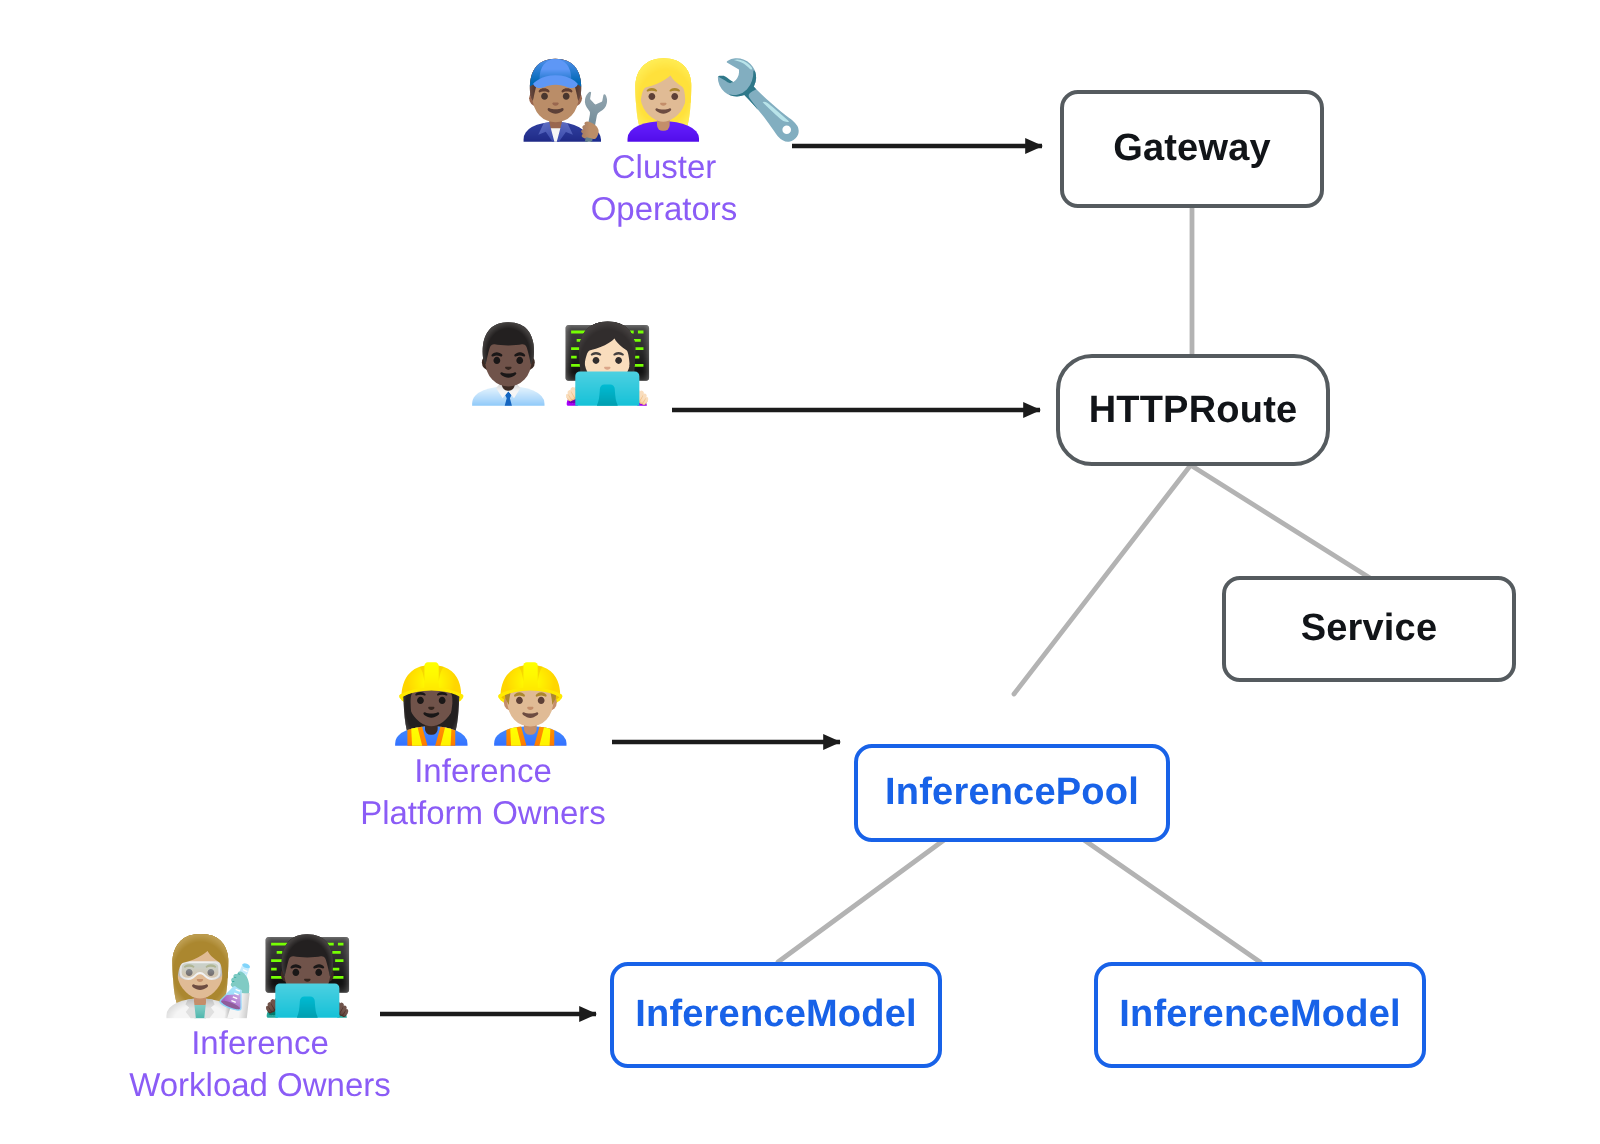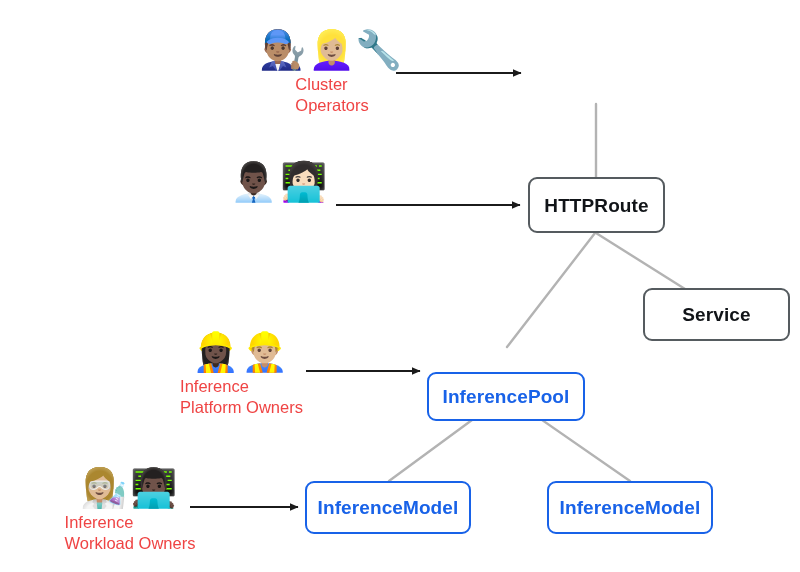--- a/index.html
+++ b/index.html
@@ -70,22 +70,22 @@
     font-size: 38px;
     line-height: 44px;
     letter-spacing: 2px;
     white-space: nowrap;
     font-family: "DejaVu Sans", sans-serif;
   }
   .persona-label {
     margin-top: 2px;
     font-size: 16.5px;
     line-height: 21px;
-    color: #ef4444;
-    text-align: left;
+    color: #8b5cf6;
+    text-align: center;
     white-space: pre-line;
   }
 </style>
 </head>
 <body>
 
 <div id="canvas">
 
   <svg id="wires" viewBox="0 0 800 572" width="800" height="572" xmlns="http://www.w3.org/2000/svg">
     <defs>
@@ -125,26 +125,29 @@
     <div class="persona-label">Inference
 Platform Owners</div>
   </div>
 
   <div class="persona" style="left:50px; top:466px; width:160px;">
     <div class="persona-emojis">👩🏼‍🔬👨🏿‍💻</div>
     <div class="persona-label">Inference
 Workload Owners</div>
   </div>
 
+  <div class="node core" style="left:530px; top:45px; width:132px; height:59px;">
+    <span class="node-label">Gateway</span>
+  </div>
 
-  <div class="node core" style="left:528px; top:177px; width:137px; height:56px;">
+  <div class="node core" style="left:528px; top:177px; width:137px; height:56px;border-radius:18px;">
     <span class="node-label">HTTPRoute</span>
   </div>
 
-  <div class="node core" style="left:611px; top:288px; width:147px; height:53px;margin-left:32px;">
+  <div class="node core" style="left:611px; top:288px; width:147px; height:53px;">
     <span class="node-label">Service</span>
   </div>
 
   <div class="node infer" style="left:427px; top:347px; width:158px; height:49px;margin-top:25px;">
     <span class="node-label">InferencePool</span>
   </div>
 
   <div class="node infer" style="left:305px; top:481px; width:166px; height:53px;">
     <span class="node-label">InferenceModel</span>
   </div>

